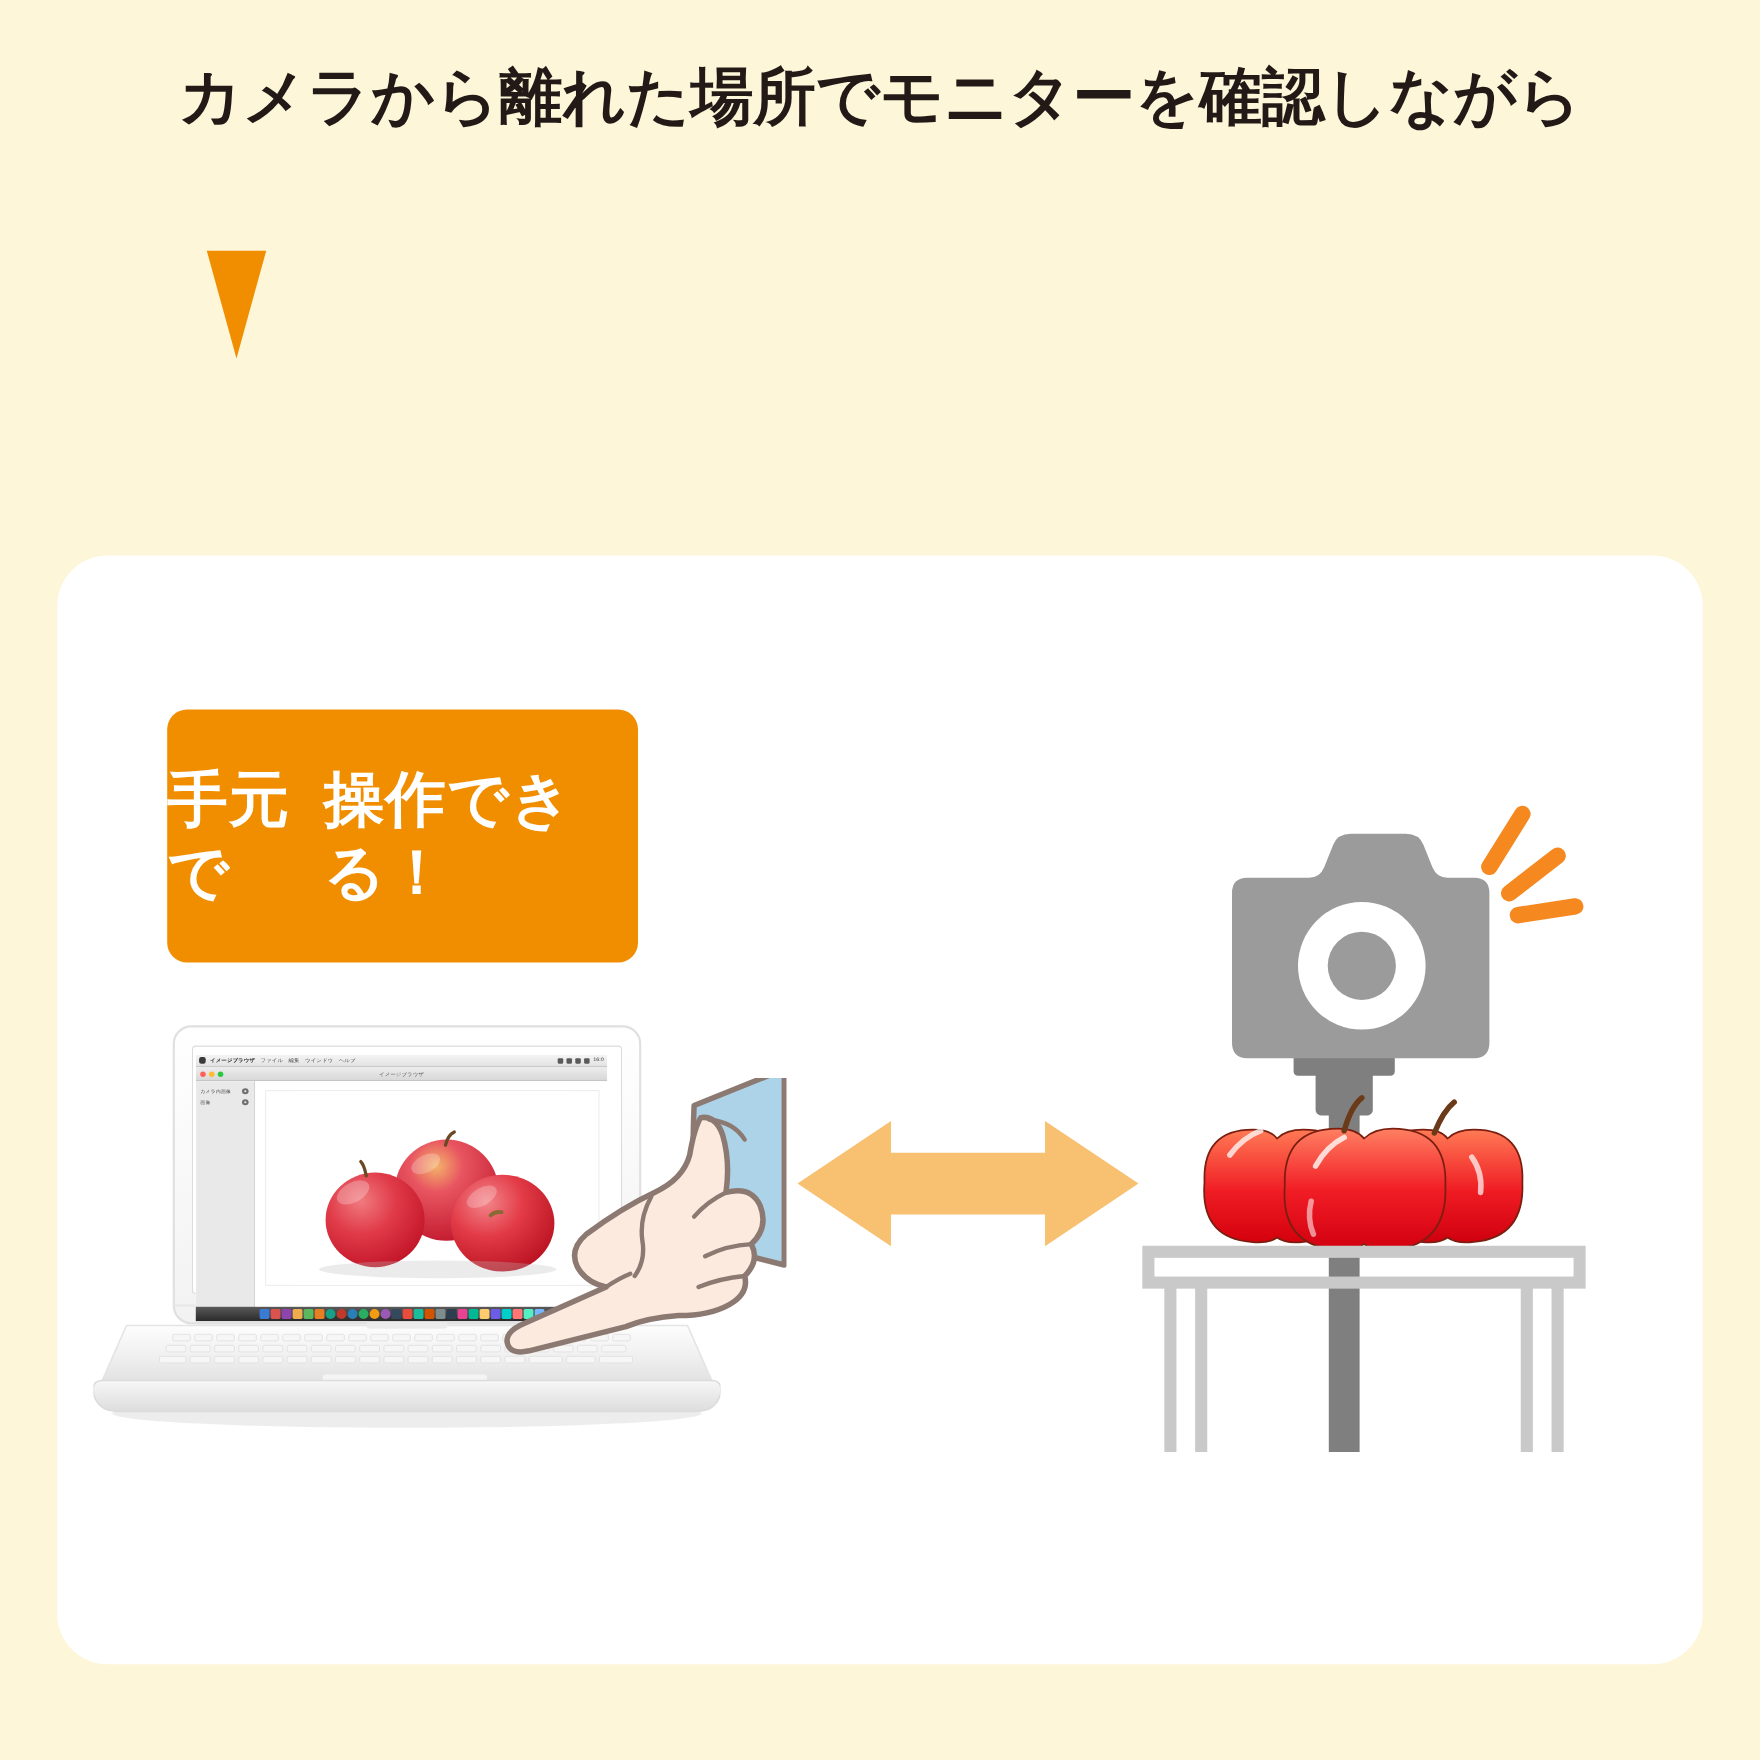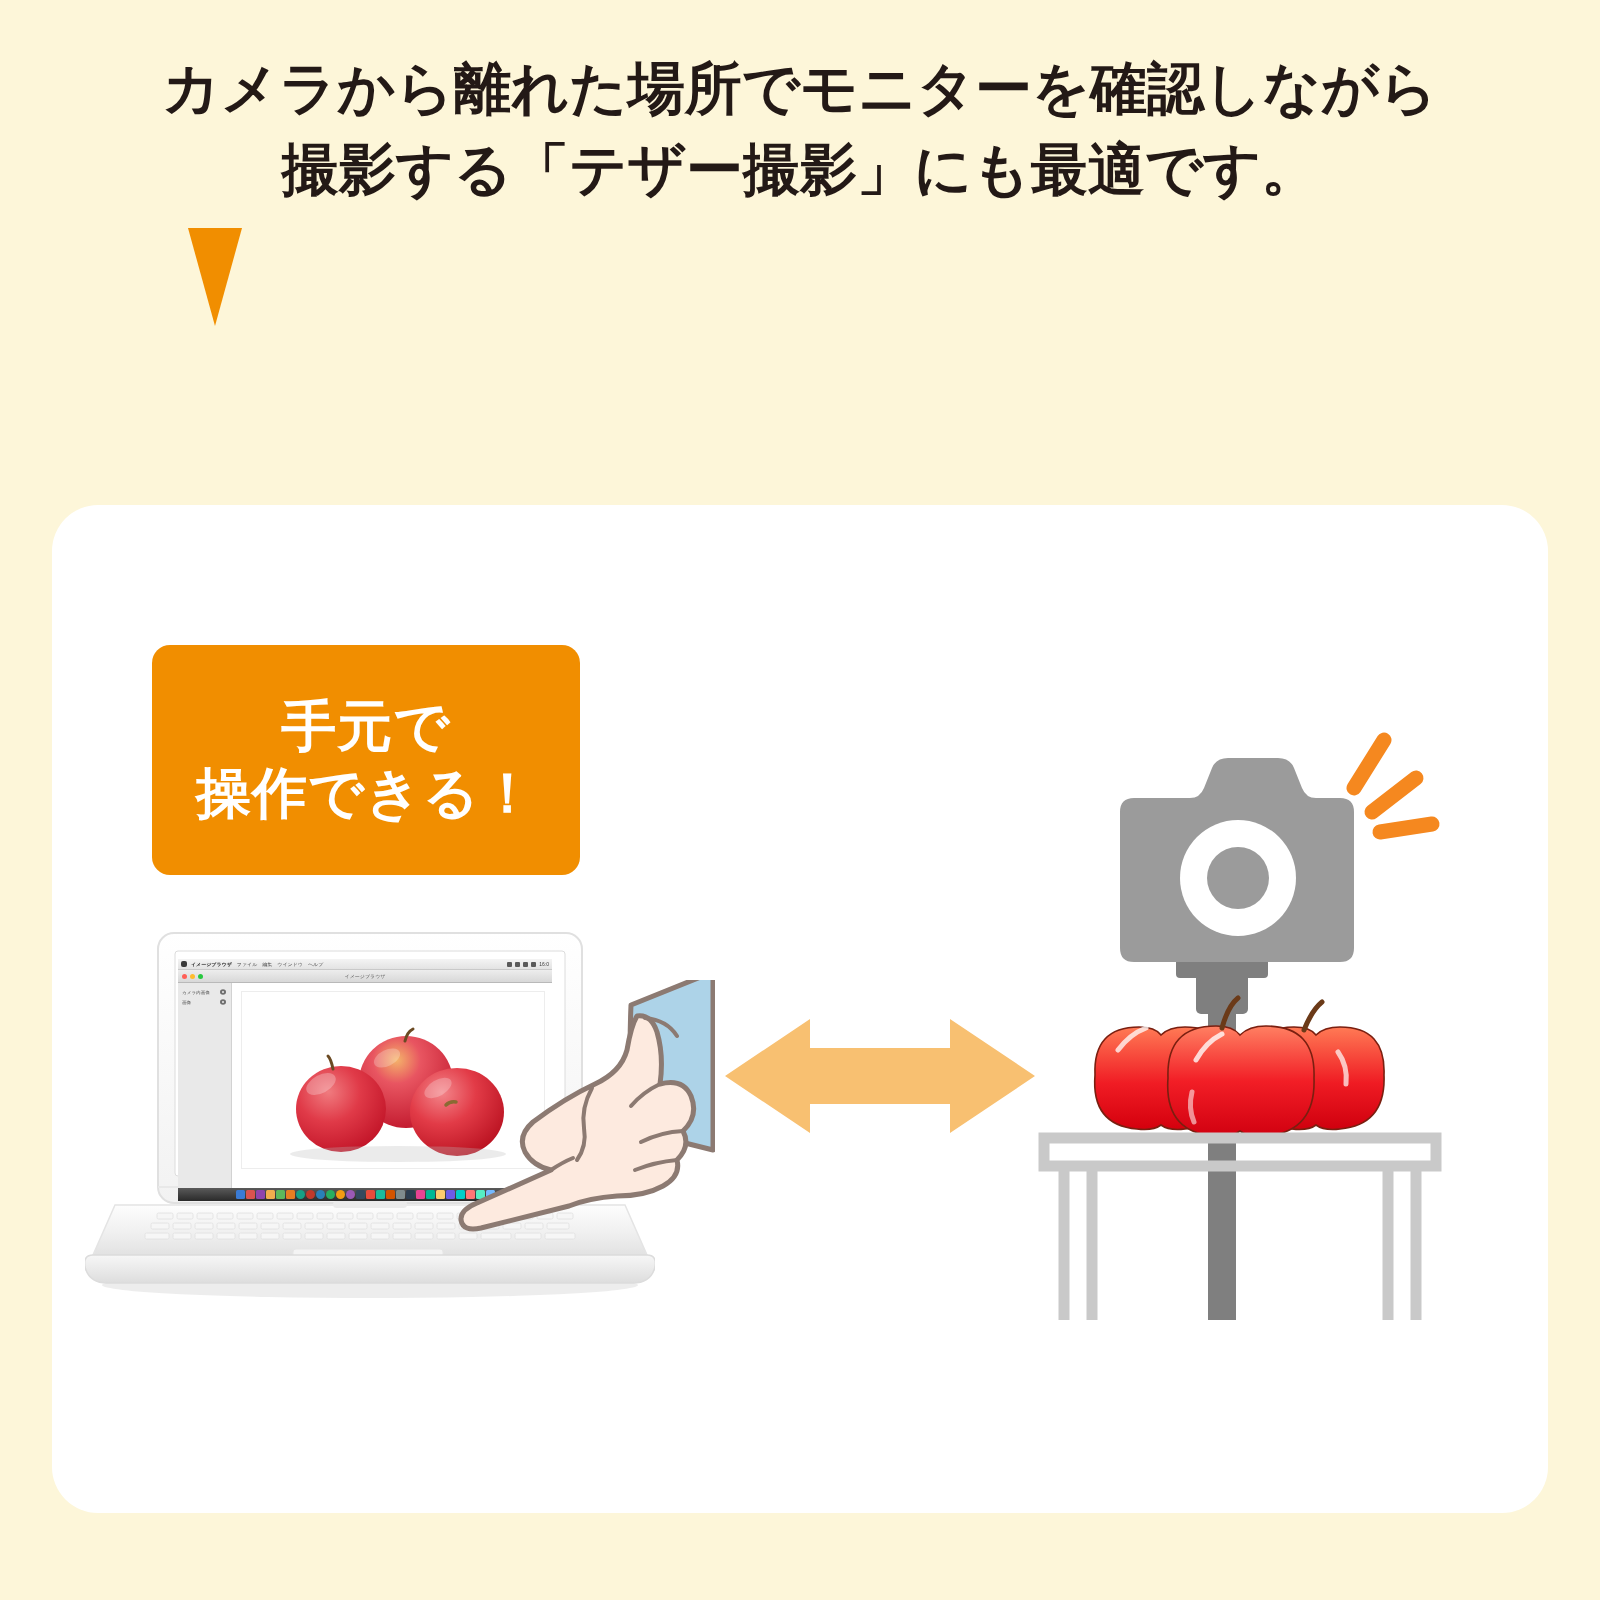--- a/index.html
+++ b/index.html
@@ -66,21 +66,21 @@
     background: #F18E00;
     border-radius: 18px;
     z-index: 30;
   }
   .bubble-text {
     position: absolute;
     left: 0; top: 0;
     width: 428px;
     height: 230px;
     display: flex;
-    flex-direction: column;
+    flex-direction: row;
     align-items: center;
     justify-content: center;
     color: #FFFFFF;
     font-size: 55px;
     font-weight: bold;
     line-height: 1.22;
     letter-spacing: 1px;
     font-family: "DejaVu Sans", "Liberation Sans", sans-serif;
   }
   .bubble-line { display: block; }
@@ -288,21 +288,20 @@
     height: 600px;
     z-index: 12;
   }
 </style>
 </head>
 <body>
 
 <div class="header-block">
   <div class="sub-title">
     <span class="sub-line">カメラから離れた場所でモニターを確認しながら</span>
-    <span class="sub-line">撮影する「テザー撮影」にも最適です。</span>
   </div>
 </div>
 
 <div class="card"></div>
 
 <div class="bubble">
   <div class="bubble-text">
     <span class="bubble-line">手元で</span>
     <span class="bubble-line">操作できる！</span>
   </div>

